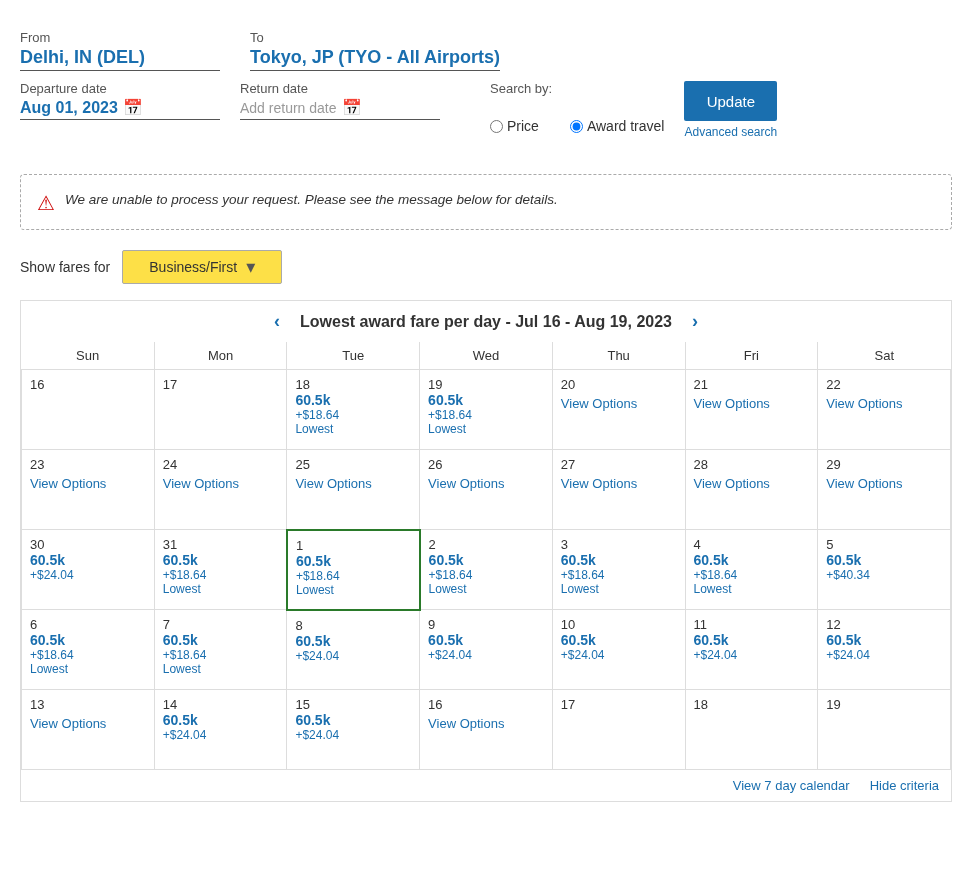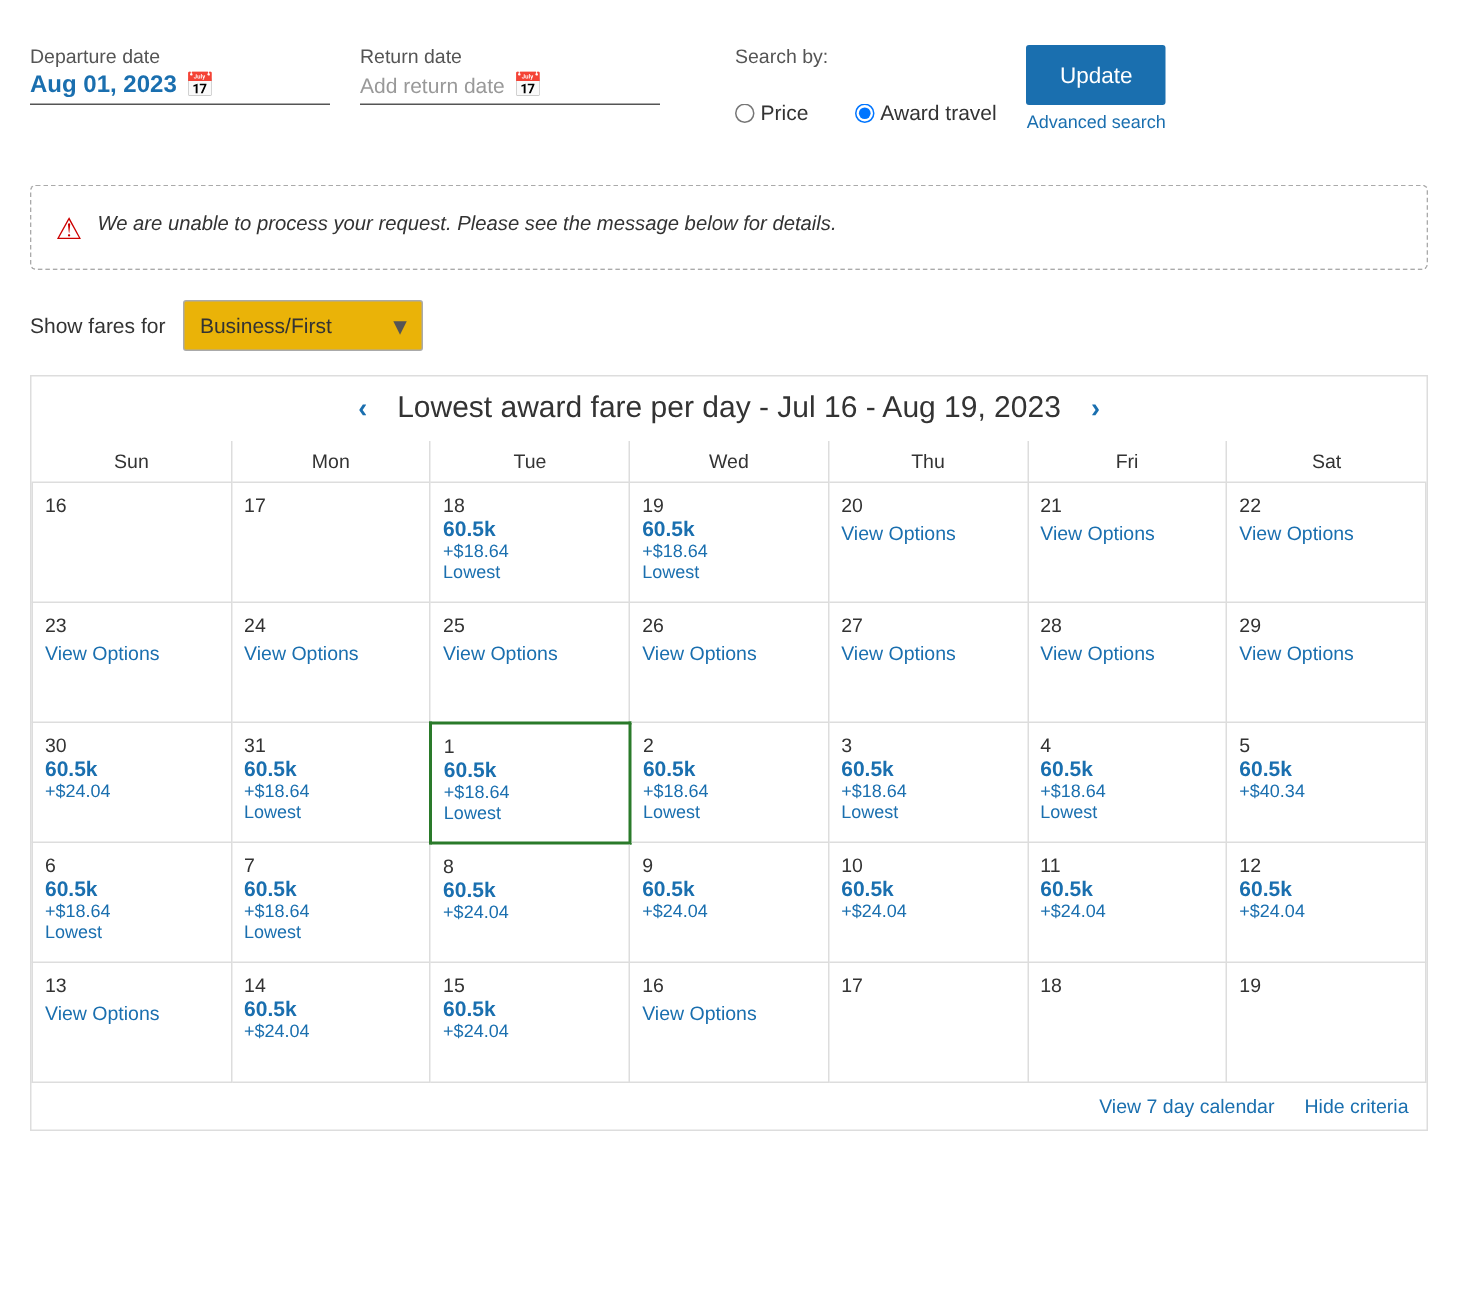--- a/index.html
+++ b/index.html
@@ -25,45 +25,55 @@
     .btn-group { display: flex; flex-direction: column; }
 
     
     .error-box { border: 1px dashed #aaa; border-radius: 4px; padding: 14px 16px; margin: 10px 0 20px 0; display: flex; align-items: flex-start; gap: 10px; }
     .error-icon { color: #c00; font-size: 20px; margin-top: 2px; }
     .error-text { font-size: 13.5px; color: #333; line-height: 1.6; font-style: italic; }
 
     
     .fare-row { display: flex; align-items: center; gap: 12px; margin-bottom: 16px; }
     .fare-label { font-size: 14px; color: #333; }
-    .fare-select { display: flex; align-items: center; border: 1px solid #aaa; border-radius: 2px; padding: 5px 10px; background: #eab308; cursor: pointer; min-width: 160px; justify-content: space-between; font-size: 14px; }
+    .fare-select { display: flex; align-items: center; border: 1px solid #aaa; border-radius: 2px; padding: 5px 26px; background: #fde047; cursor: pointer; min-width: 160px; justify-content: space-between; font-size: 14px; }
     .fare-select .arrow { font-size: 18px; color: #555; }
 
     
     .calendar-container { border: 1px solid #ddd; }
     .calendar-header { display: flex; align-items: center; justify-content: center; padding: 10px; gap: 20px; }
     .cal-nav { color: #1a6faf; font-size: 18px; cursor: pointer; font-weight: bold; }
-    .cal-title { font-size: 20px; font-weight: normal; color: #333; }
+    .cal-title { font-size: 16px; font-weight: bold; color: #333; }
     .cal-table { width: 100%; border-collapse: collapse; }
     .cal-table th { text-align: center; padding: 6px 4px; font-weight: normal; font-size: 13px; color: #333; border-bottom: 1px solid #ddd; border-right: 1px solid #ddd; }
     .cal-table th:last-child { border-right: none; }
     .cal-table td { border: 1px solid #ddd; padding: 6px 8px; vertical-align: top; min-height: 70px; height: 80px; width: 138px; }
     .cal-table td.today { border: 2px solid #2a7a2a; }
     .cell-num { font-size: 13px; color: #333; }
     .cell-price { font-size: 14px; color: #1a6faf; font-weight: bold; display: block; }
     .cell-fee { font-size: 12px; color: #1a6faf; display: block; }
     .cell-lowest { font-size: 12px; color: #1a6faf; display: block; }
     .cell-link { font-size: 13px; color: #1a6faf; cursor: pointer; display: block; margin-top: 4px; }
     .cal-footer { display: flex; justify-content: flex-end; gap: 20px; padding: 8px 12px; }
     .cal-footer a { color: #1a6faf; font-size: 13px; cursor: pointer; text-decoration: none; }
   </style>
 </head>
 <body>
 
 <div class="search-section">
+  <div class="search-row">
+    <div class="field-group">
+      <div class="field-label">From</div>
+      <div class="field-value underline">Delhi, IN (DEL)</div>
+    </div>
+    <div class="field-group">
+      <div class="field-label">To</div>
+      <div class="field-value underline">Tokyo, JP (TYO - All Airports)</div>
+    </div>
+  </div>
 
   <div class="date-row">
 
     <div class="date-group">
       <div class="field-label">Departure date</div>
       <div class="date-value underline">
         <span>Aug 01, 2023</span>
         <span class="cal-icon">📅</span>
       </div>
     </div>

